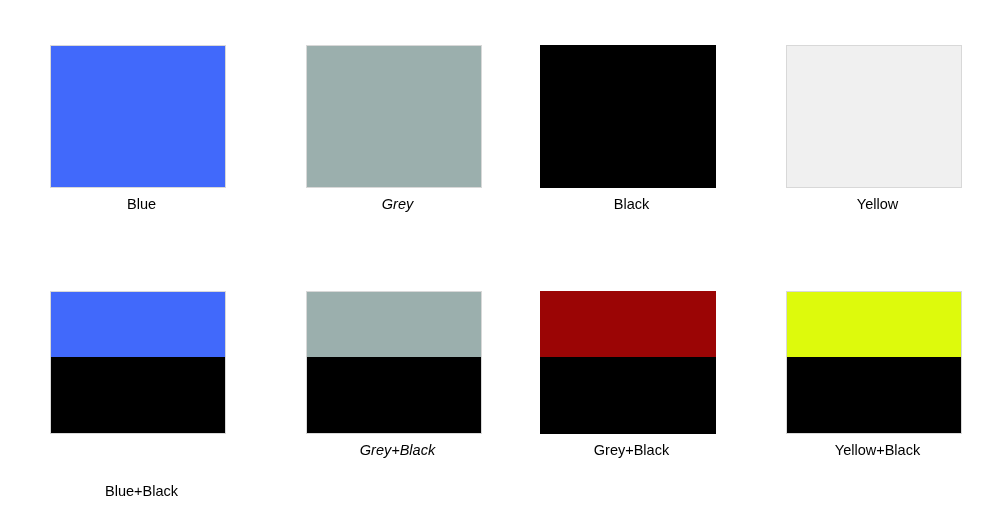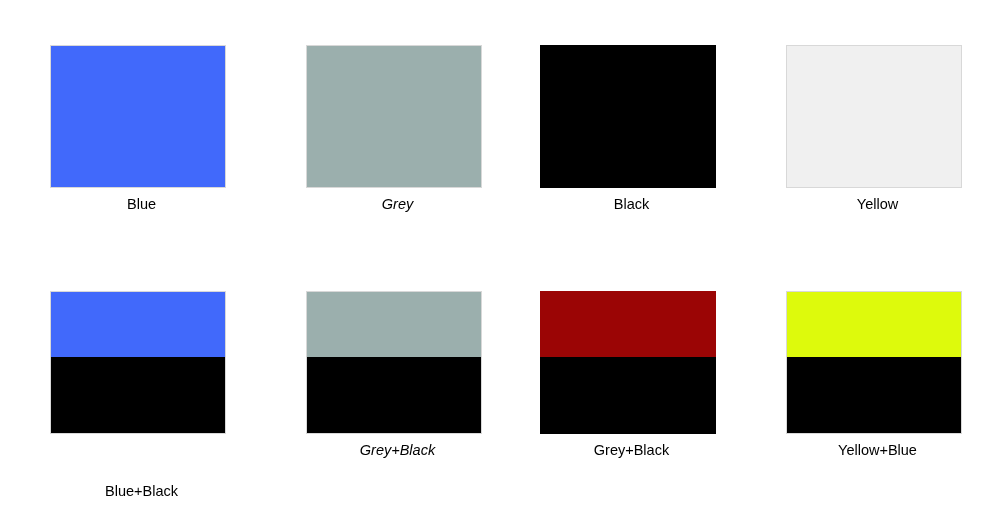--- a/index.html
+++ b/index.html
@@ -134,16 +134,16 @@
       <span class="swatch-band bottom-band" style="background-color: rgb(0, 0, 0);"></span>
     </div>
     <div class="swatch-label" style="color: rgb(0, 0, 0);">Grey+Black</div>
   </div>
 
   <div class="swatch-cell row-bottom col-4">
     <div class="swatch-box bordered">
       <span class="swatch-band top-band" style="background-color: rgb(221, 250, 12);"></span>
       <span class="swatch-band bottom-band" style="background-color: rgb(0, 0, 0);"></span>
     </div>
-    <div class="swatch-label" style="color: rgb(0, 0, 0);">Yellow+Blue</div>
+    <div class="swatch-label" style="color: rgb(0, 0, 0);">Yellow+Black</div>
   </div>
 
 </div>
 
 </body></html>

